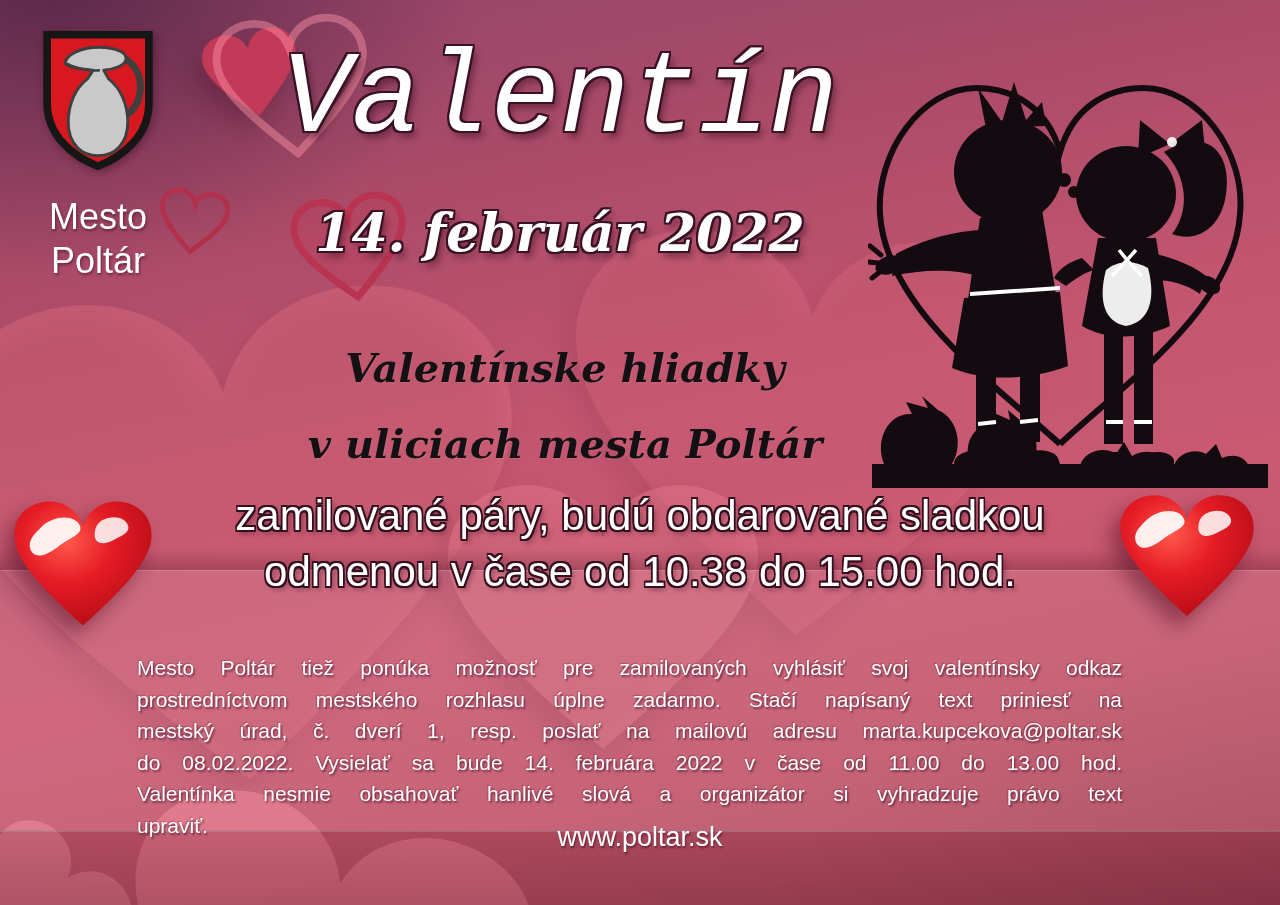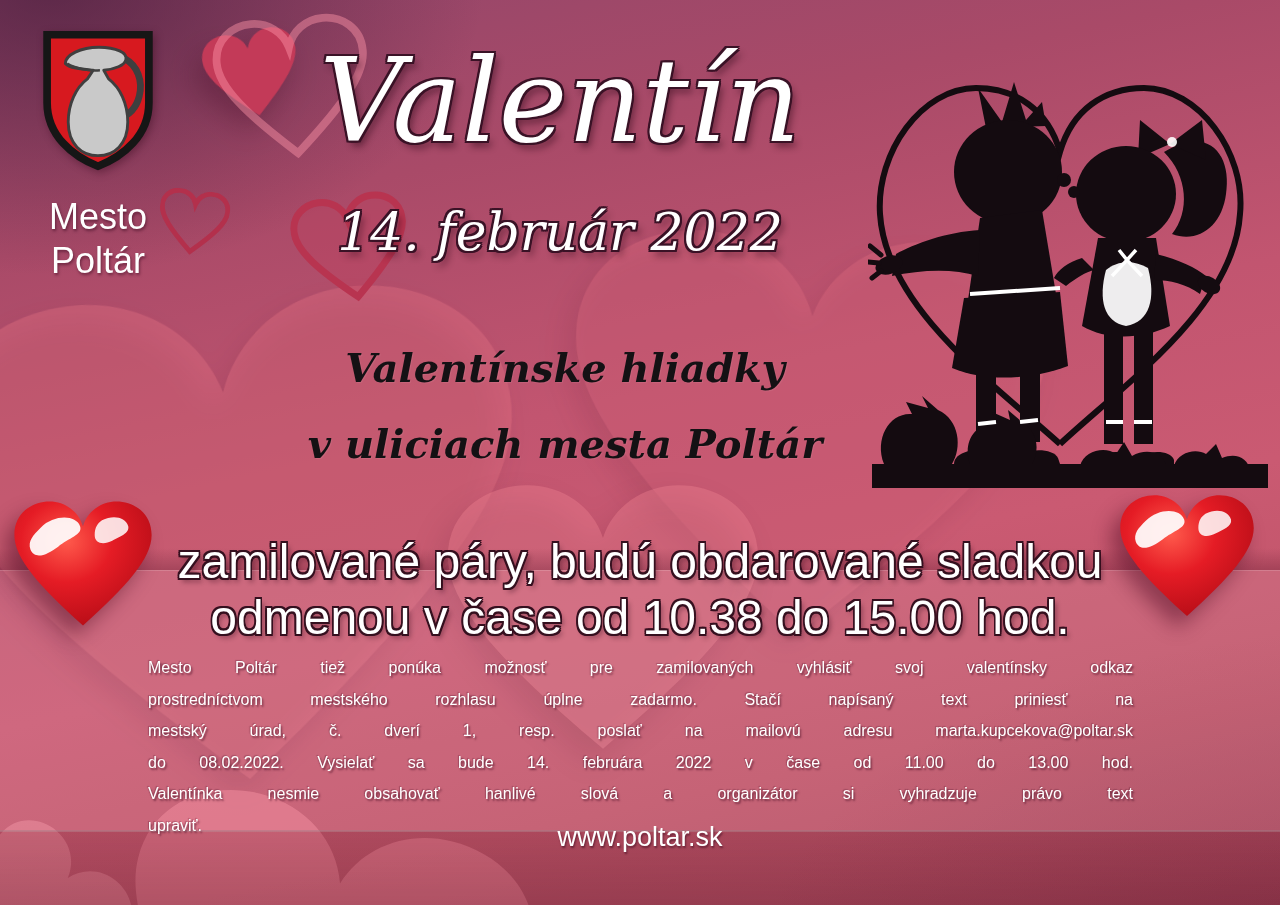--- a/index.html
+++ b/index.html
@@ -34,39 +34,39 @@
   
   .script{font-family:"DejaVu Serif","Liberation Serif",serif;font-style:italic;}
   .white-outline{
     color:#fff;
     text-shadow:
       -2px -2px 0 #3a1226, 2px -2px 0 #3a1226, -2px 2px 0 #3a1226, 2px 2px 0 #3a1226,
       0 -2px 0 #3a1226, 0 2px 0 #3a1226, -2px 0 0 #3a1226, 2px 0 0 #3a1226,
       4px 6px 7px rgba(40,5,20,.45);
   }
   .title{position:absolute;left:240px;top:28px;width:640px;text-align:center;
-    font-size:116px;line-height:1.25;font-weight:500;}
+    font-size:116px;line-height:1.25;font-weight:500;font-family:Liberation Mono, monospace;}
   .date{position:absolute;left:280px;top:202px;width:560px;text-align:center;
-    font-size:52px;font-weight:400;}
+    font-size:52px;font-weight:700;}
   .subtitle{position:absolute;left:250px;top:330px;width:630px;text-align:center;
     color:#141114;font-size:40px;line-height:76px;font-weight:600;
     text-shadow:1px 1px 1px rgba(255,255,255,.08);}
 
   
-  .highlight{position:absolute;left:140px;top:534px;width:1000px;text-align:center;
-    font-size:48px;line-height:56px;
+  .highlight{position:absolute;left:140px;top:488px;width:1000px;text-align:center;
+    font-size:42px;line-height:56px;
     color:#fff;
     text-shadow:
       -1.6px -1.6px 0 #35101f, 1.6px -1.6px 0 #35101f, -1.6px 1.6px 0 #35101f, 1.6px 1.6px 0 #35101f,
       0 -1.6px 0 #35101f, 0 1.6px 0 #35101f, -1.6px 0 0 #35101f, 1.6px 0 0 #35101f,
       3px 4px 5px rgba(40,5,20,.4);}
 
   
-  .body-text{position:absolute;left:148px;top:652px;width:985px;
-    color:#fff;font-size:16px;line-height:31.5px;
+  .body-text{position:absolute;left:137px;top:652px;width:985px;
+    color:#fff;font-size:21px;line-height:31.5px;
     text-shadow:-1px -1px 1px rgba(70,10,35,.30),1.5px 1.5px 2px rgba(60,8,30,.55);}
   .bl{text-align:justify;text-align-last:justify;white-space:nowrap;}
   .bl.last{text-align-last:left;white-space:normal;}
 
   .website{position:absolute;left:0;top:822px;width:1280px;text-align:center;
     color:#fff;font-size:27px;
     text-shadow:1px 1.5px 2px rgba(55,8,28,.55);}
 
   
   .silhouette{position:absolute;left:868px;top:62px;width:404px;height:436px;}

